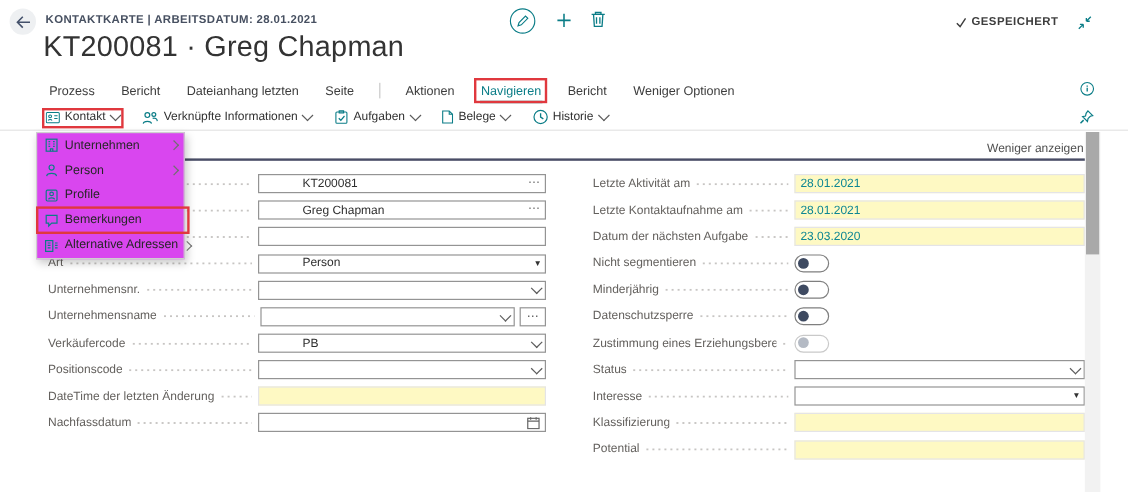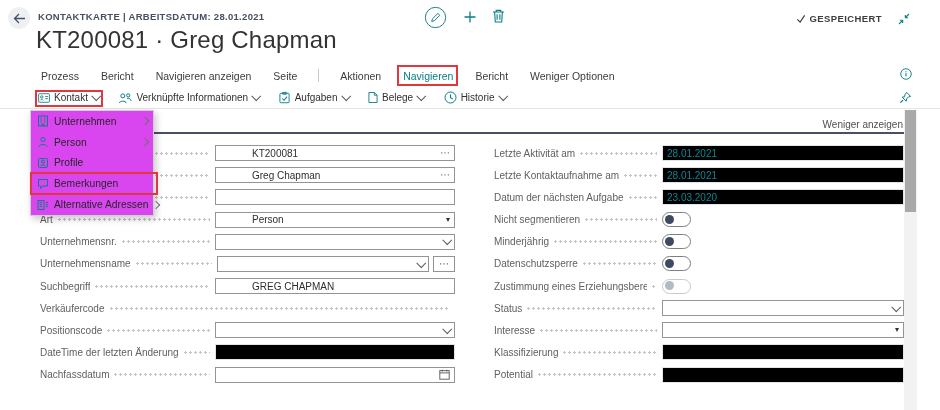--- a/index.html
+++ b/index.html
@@ -58,21 +58,21 @@
   #form-right{left:494px;width:410px;}
   .frow{height:22.17px;display:flex;align-items:center;}
   .lbl{font-size:10px;color:#63605d;white-space:nowrap;overflow:hidden;flex-shrink:1;min-width:0;}
   .dots{flex:1;min-width:6px;height:3px;margin:0 5px 0 4px;
         background-image:radial-gradient(circle,#c7c5c3 1px,transparent 1.2px);
         background-size:5px 3px;background-repeat:repeat-x;}
   .fld{flex:none;height:16px;border:1px solid #949494;background:#fff;font-size:10px;color:#2e2e2e;
        display:flex;align-items:center;padding:0 4px;box-sizing:border-box;position:relative;}
   #form-left .fld{width:240px;padding-left:36px;}
   #form-right .fld{width:242px;}
-  .fld.dis{background:#000000;border-color:#e4e4e7;}
+  .fld.dis{background:#fef9c3;border-color:#e4e4e7;}
   .fld.date{color:#0d8693;}
   .fld.plain{border:none;background:transparent;padding:0;}
   .fval{overflow:hidden;white-space:nowrap;}
   .ico-ell{margin-left:auto;color:#6e6e6e;font-size:10px;line-height:1;cursor:pointer;}
   .ico-ell::after{content:"\22EF";}
   .ico-cdown{margin-left:auto;width:5.5px;height:5.5px;border-right:1.2px solid #5c5c5c;
              border-bottom:1.2px solid #5c5c5c;transform:rotate(45deg) translate(-1px,-1px);cursor:pointer;}
   .ico-selarrow{margin-left:auto;color:#333;font-size:8px;line-height:1;cursor:pointer;}
   .ico-selarrow::after{content:"\25BE";}
   .assist-btn{flex:none;width:22px;height:16px;margin-left:4px;border:1px solid #949494;background:#fff;
@@ -140,21 +140,21 @@
     <span style="display:flex">
       <svg width="12" height="12" viewBox="0 0 12 12">
           <path d="M11 1L7.3 4.7M7.3 4.7V1.9M7.3 4.7h2.8M1 11l3.7-3.7M4.7 7.3v2.8M4.7 7.3H1.9" stroke="#0b7d87" stroke-width="1.1" fill="none"></path>
         </svg>
     </span>
   </div>
 
   <div class="abs" id="ribbon">
     <span class="rtab">Prozess</span>
     <span class="rtab">Bericht</span>
-    <span class="rtab">Navigieren anzeigen</span>
+    <span class="rtab">Dateianhang letzten</span>
     <span class="rtab">Seite</span>
     <span class="vdiv"></span>
     <span class="rtab">Aktionen</span>
     <span class="rtab active">
       <span>Navigieren</span>
       <span class="underline"></span>
       <span class="ann ann-nav"></span>
     </span>
     <span class="rtab">Bericht</span>
     <span class="rtab">Weniger Optionen</span>
@@ -281,29 +281,26 @@
     <div class="frow">
       <span class="lbl">Unternehmensname</span>
         <span class="dots"></span>
       <div class="fld short">
           <span class="fval"></span>
           <span class="ico-cdown"></span>
         </div>
       <div class="assist-btn"></div>
     </div>
     <div class="frow">
-      <span class="lbl">Suchbegriff</span>
-        <span class="dots"></span>
-      <div class="fld">
-          <span class="fval">GREG CHAPMAN</span>
-        </div>
-    </div>
-    <div class="frow">
       <span class="lbl">Verkäufercode</span>
         <span class="dots"></span>
+      <div class="fld">
+          <span class="fval">PB</span>
+          <span class="ico-cdown"></span>
+        </div>
     </div>
     <div class="frow">
       <span class="lbl">Positionscode</span>
         <span class="dots"></span>
       <div class="fld">
           <span class="fval"></span>
           <span class="ico-cdown"></span>
         </div>
     </div>
     <div class="frow">

